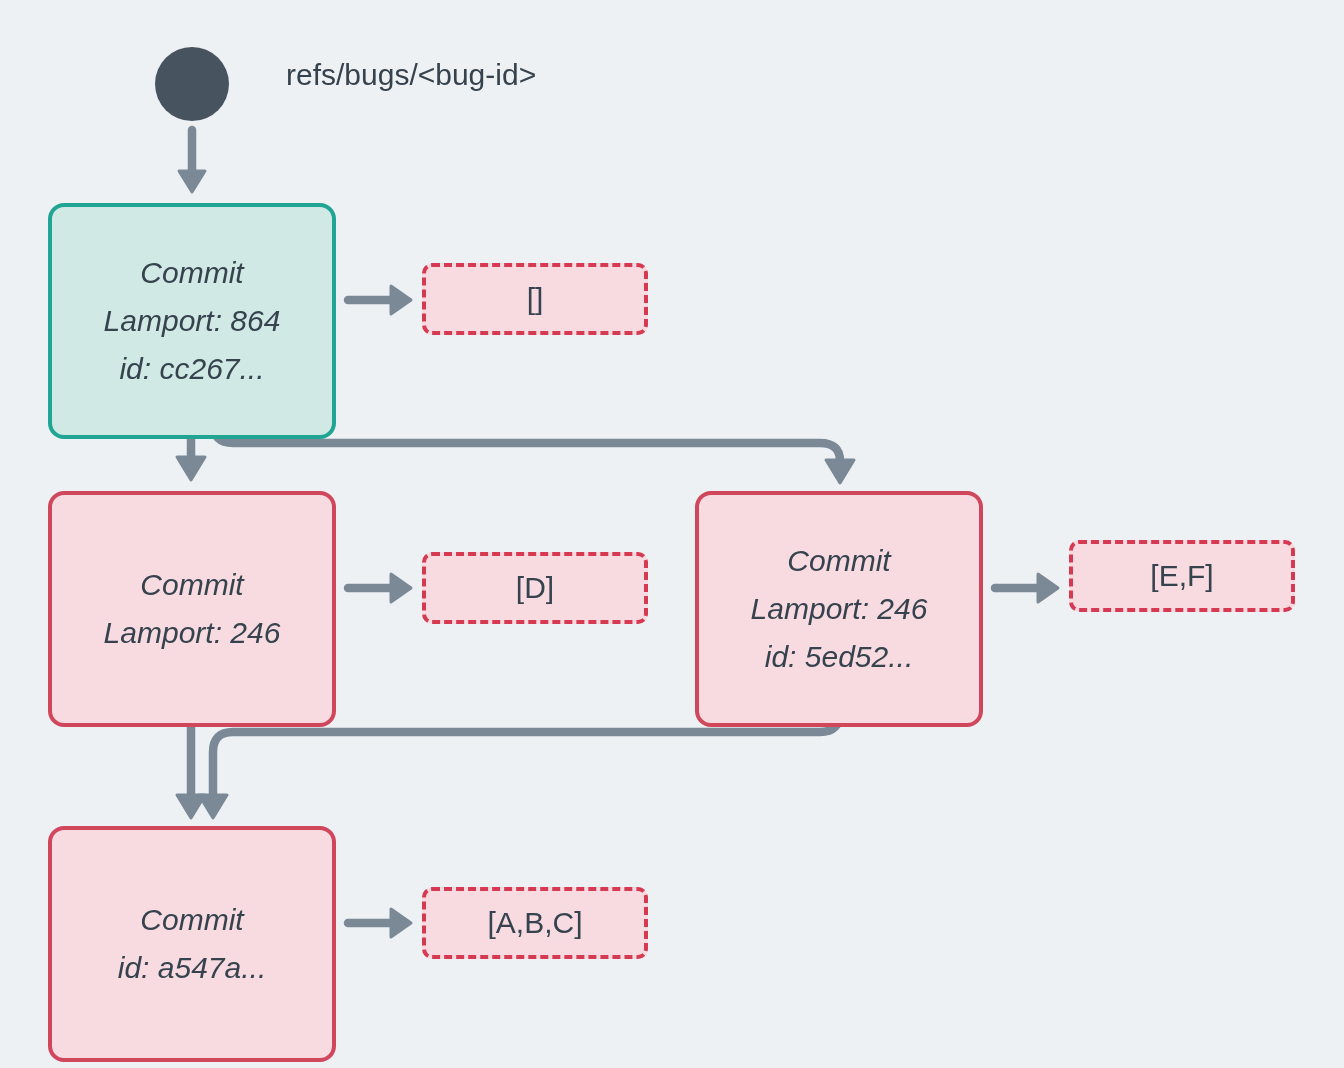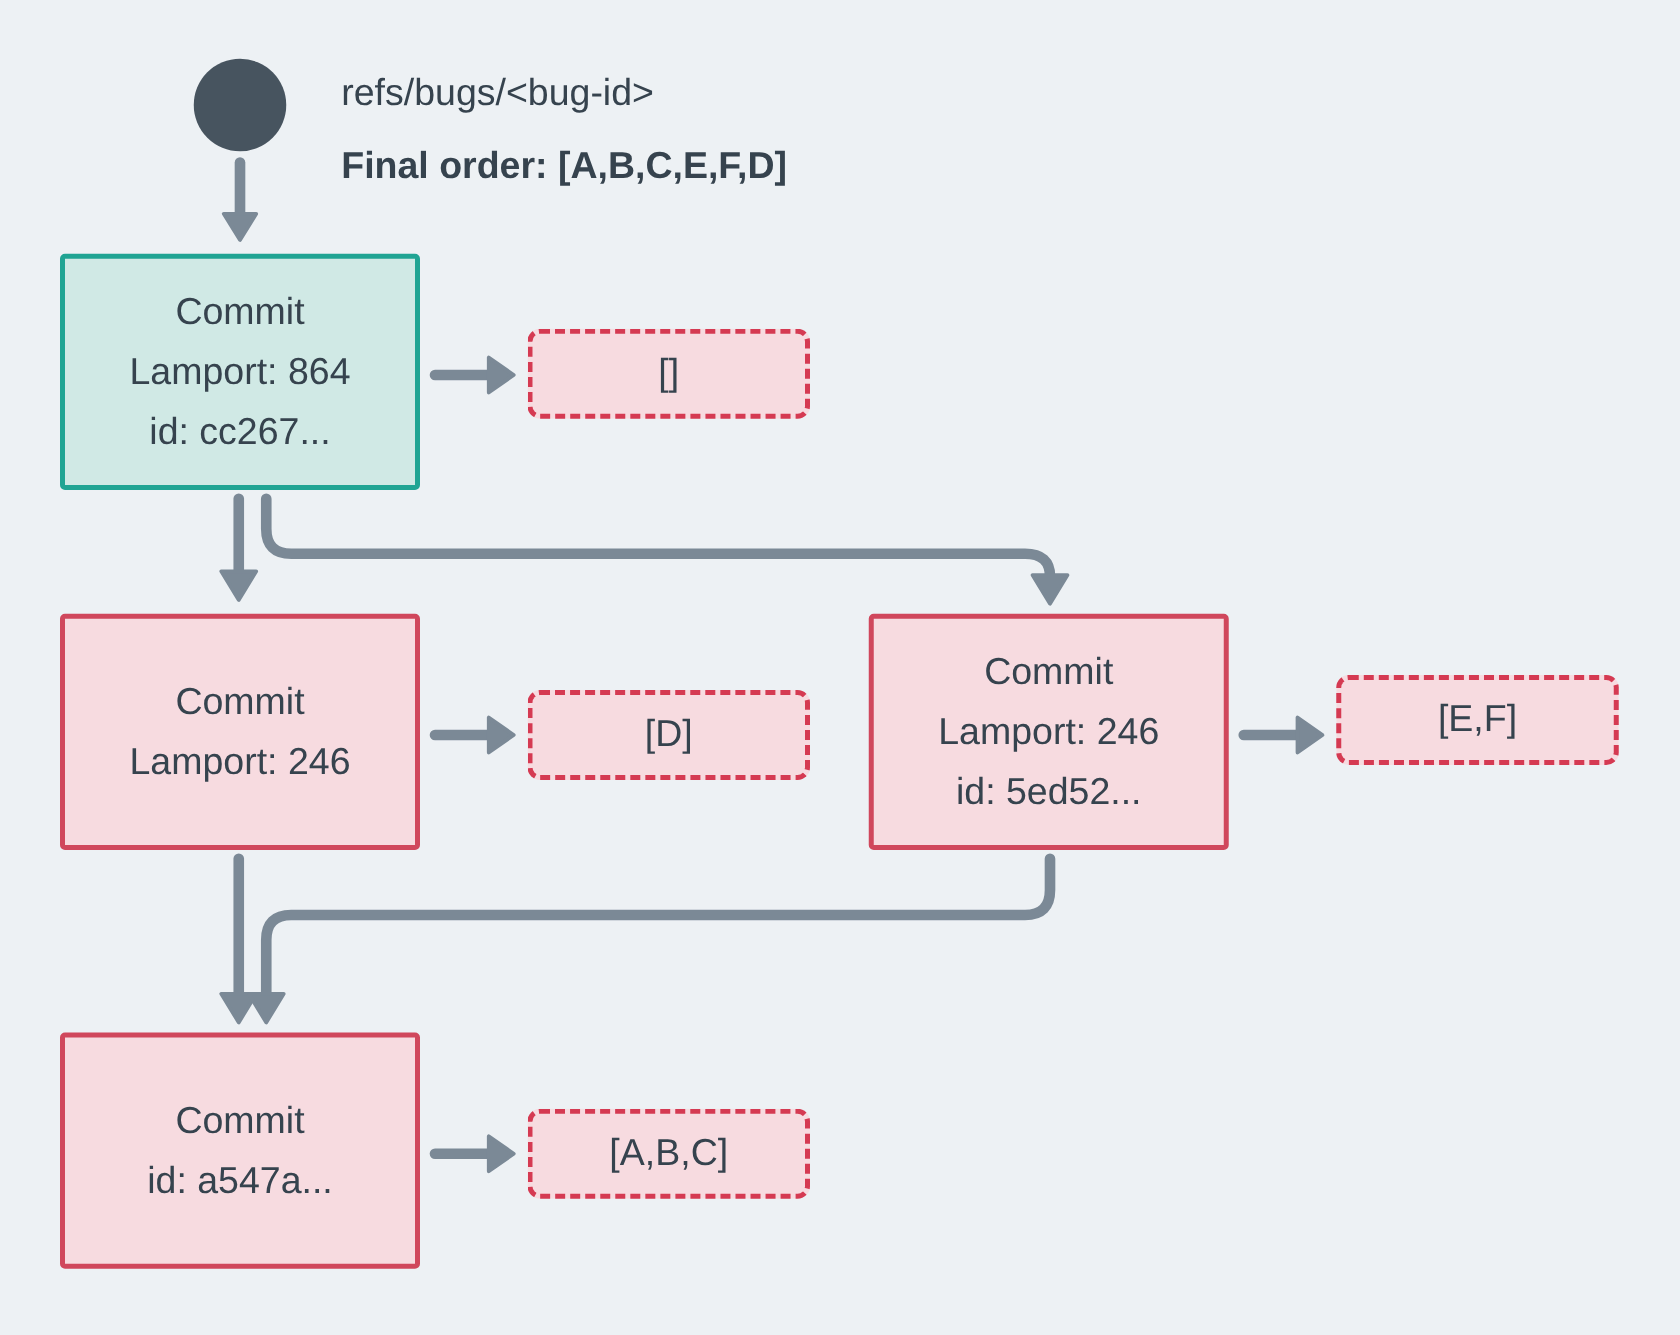--- a/index.html
+++ b/index.html
@@ -27,35 +27,35 @@
     stroke-linecap:round;stroke-linejoin:round;
   }
   .head{
     fill:var(--arrow);stroke:var(--arrow);stroke-width:3;stroke-linejoin:round;
   }
   .ref-circle{
     position:absolute;left:155px;top:47px;width:74px;height:74px;
     border-radius:50%;background:var(--node-circle);
   }
   .ref-label{
-    position:absolute;left:273px;top:56px;
+    position:absolute;left:286px;top:56px;
     font-size:30px;line-height:38px;color:var(--text);
     white-space:nowrap;
   }
   .final-order{
     position:absolute;left:273px;top:113px;
     font-size:30px;line-height:40px;font-weight:800;color:var(--text);
     white-space:nowrap;
   }
   .commit{
-    position:absolute;width:288px;height:189px;box-sizing:border-box;
-    border-radius:4px;border:4px solid var(--red-border);
+    position:absolute;width:288px;height:236px;box-sizing:border-box;
+    border-radius:16px;border:4px solid var(--red-border);
     background:var(--pink-fill);
     display:flex;flex-direction:column;justify-content:center;align-items:center;
-    font-size:30px;line-height:48px;color:var(--text);text-align:center;
+    font-size:30px;line-height:48px;color:var(--text);text-align:center;font-style:italic;
   }
   .commit.teal{border-color:var(--teal-border);background:var(--teal-fill);}
   .payload{
     position:absolute;width:226px;height:72px;box-sizing:border-box;
     border-radius:10px;border:4px dashed var(--red-dashed-border);
     background:var(--pink-fill);
     display:flex;justify-content:center;align-items:center;
     font-size:30px;color:var(--text);
   }
 </style>
@@ -89,21 +89,20 @@
 
     <path class="edge" d="M840 687 V712 Q840 732 820 732 H233 Q213 732 213 752 V795"></path>
     <polygon class="head" points="199,795 227,795 213,818"></polygon>
 
     <path class="edge" d="M348 923 H390"></path>
     <polygon class="head" points="391,909 391,937 411,923"></polygon>
   </svg>
 
   <div class="ref-circle"></div>
   <div class="ref-label">refs/bugs/&lt;bug-id&gt;</div>
-  <div class="final-order">Final order: [A,B,C,E,F,D]</div>
 
   <div class="commit teal" style="left:48px;top:203px">
     <div>Commit</div>
     <div>Lamport: 864</div>
     <div>id: cc267...</div>
   </div>
   <div class="payload" style="left:422px;top:263px">
     <span>[]</span>
   </div>
 

